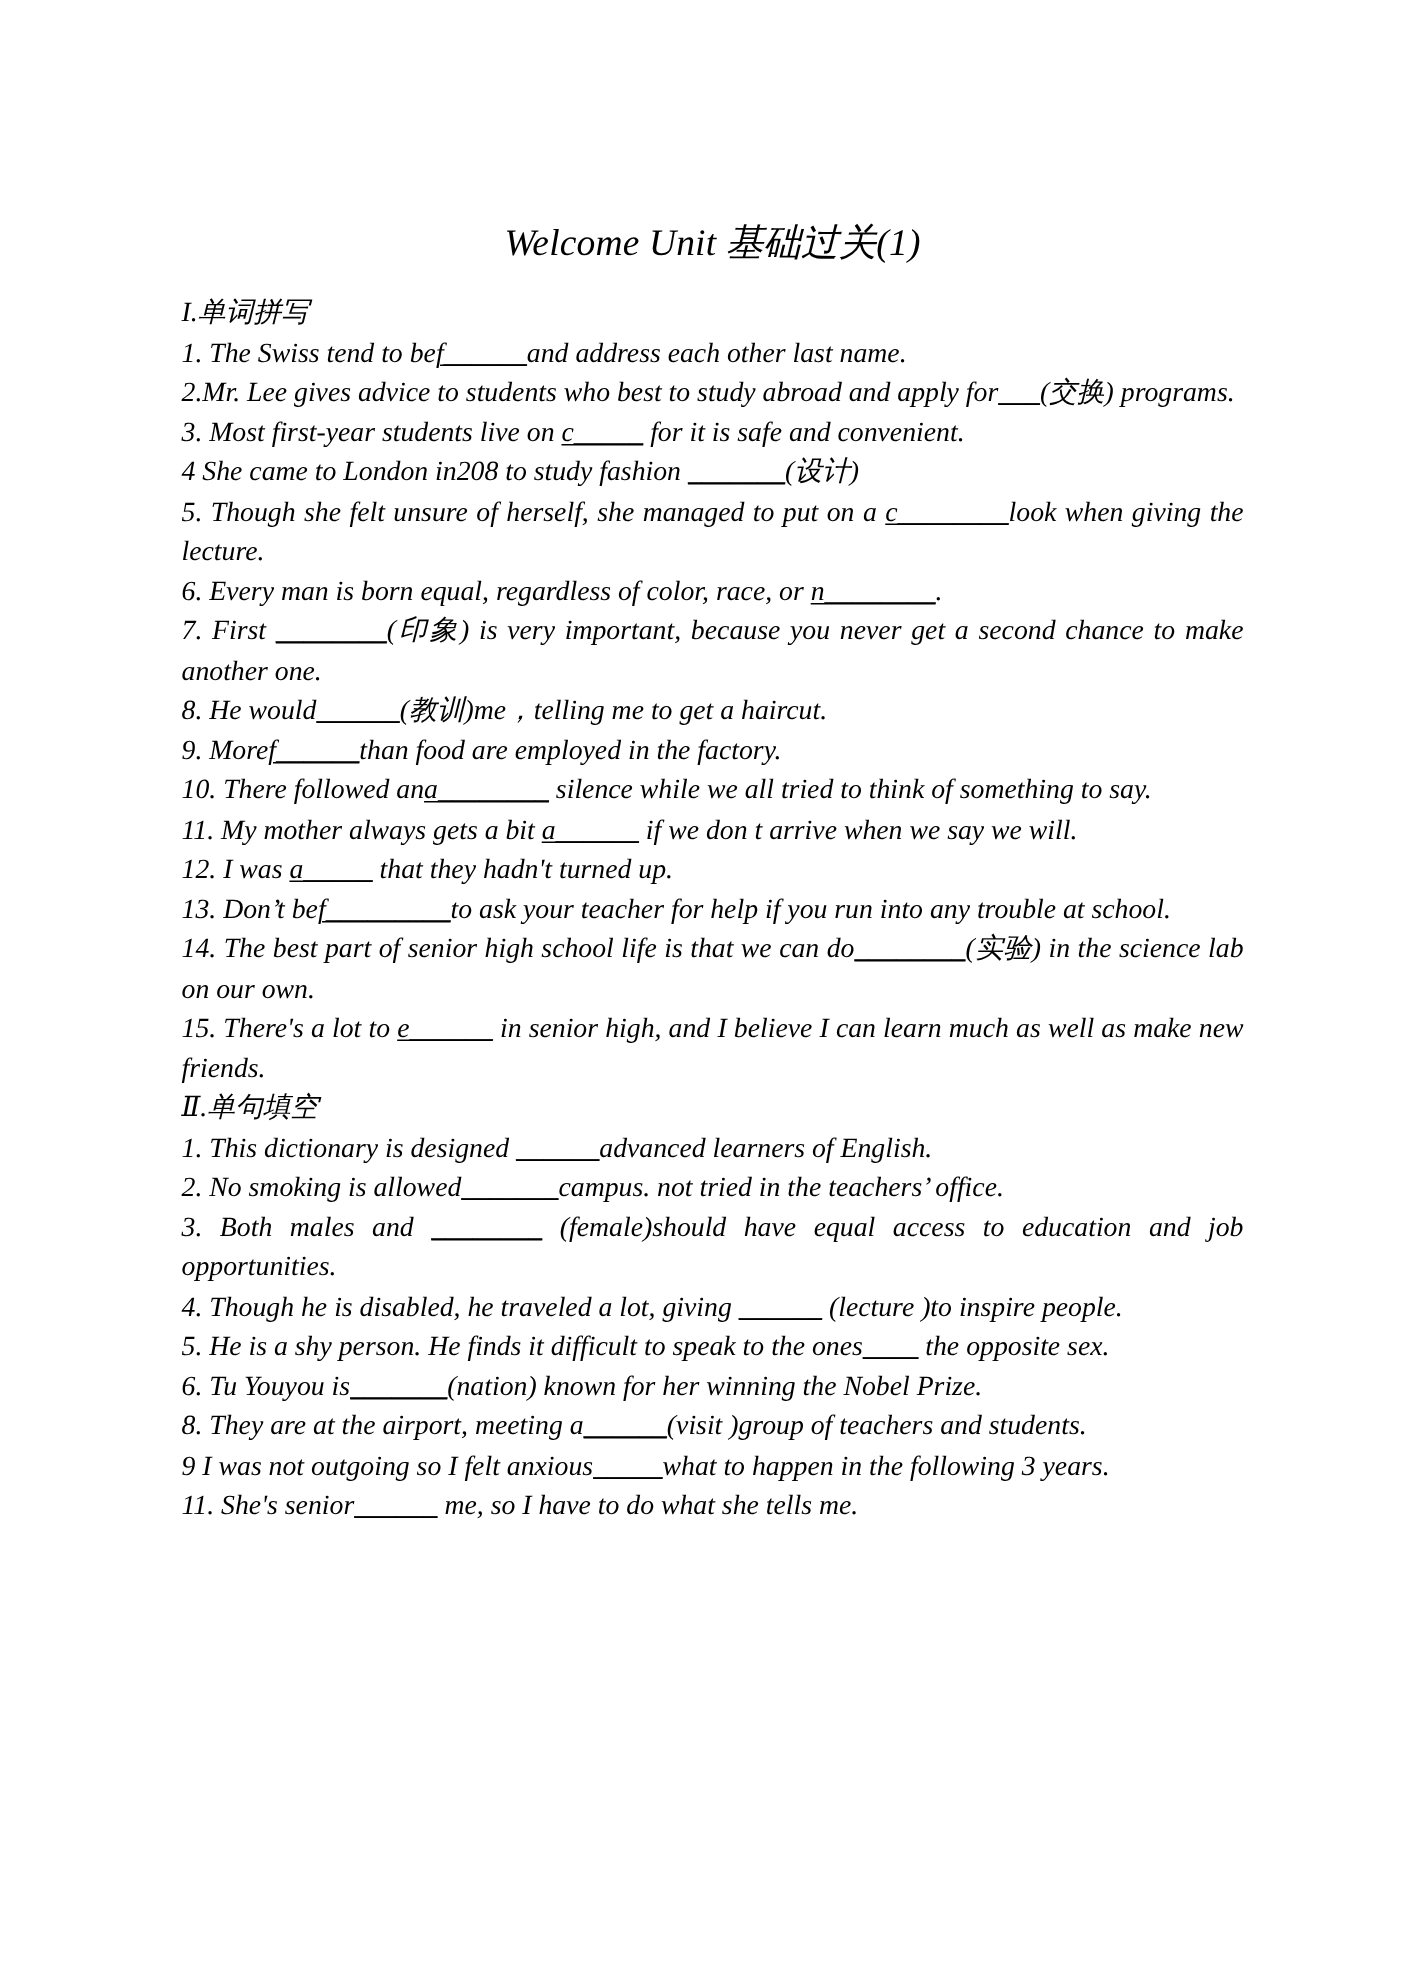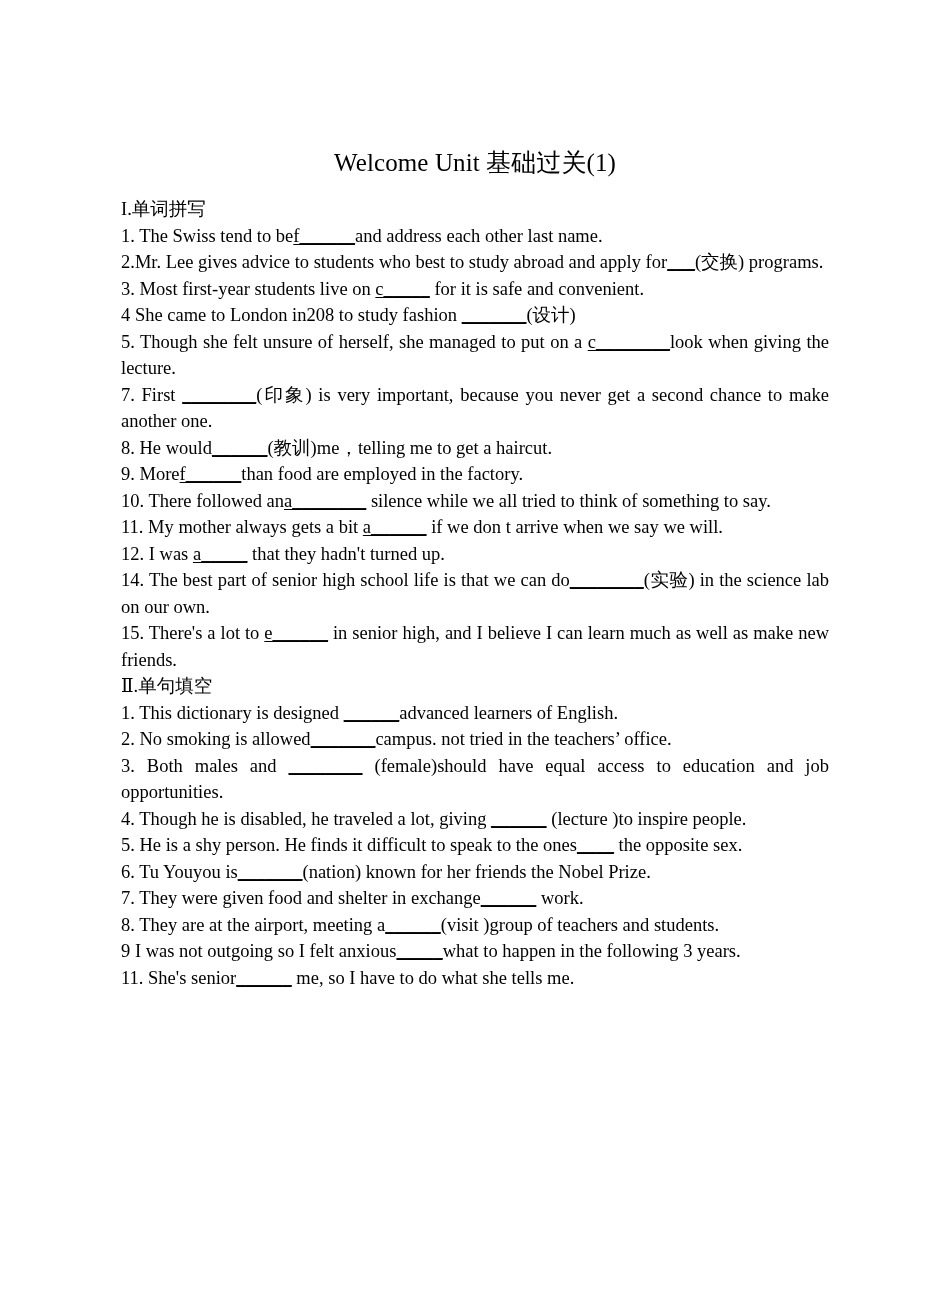--- a/index.html
+++ b/index.html
@@ -14,20 +14,21 @@
     color: #000000;
     -webkit-font-smoothing: antialiased;
   }
   .page {
     position: relative;
     width: 950px;
     height: 1244px;
     box-sizing: border-box;
     padding: 0;
     overflow: hidden;
+    font-style: italic;
   }
   .doc-title {
     text-align: center;
     font-size: 25px;
     font-weight: normal;
     line-height: 34px;
     margin: 0;
     padding-top: 146px;
     letter-spacing: 0.1px;
   }
@@ -75,53 +76,54 @@
     <p class="q one-line"><span>1.</span> <span>The Swiss tend to be</span><span class="blank">f______</span><span>and address each other last name.</span></p>
 
     <p class="q"><span>2.</span><span>Mr. Lee gives advice to students who best to study abroad and apply for</span><span class="blank">___</span><span>(交换) programs.</span></p>
 
     <p class="q one-line"><span>3.</span> <span>Most first-year students live on</span> <span class="blank">c_____</span><span> for it is safe and convenient.</span></p>
 
     <p class="q one-line"><span>4</span> <span>She came to London in208 to study fashion</span> <span class="blank">_______</span><span>(设计)</span></p>
 
     <p class="q"><span>5.</span> <span>Though she felt unsure of herself, she managed to put on a</span> <span class="blank">c________</span><span>look when giving the lecture.</span></p>
 
+    <p class="q one-line"><span>6.</span> <span>Every man is born equal, regardless of color, race, or</span> <span class="blank">n________</span><span>.</span></p>
 
     <p class="q"><span>7.</span> <span>First</span> <span class="blank">________</span><span>(印象) is very important, because you never get a second chance to make another one.</span></p>
 
     <p class="q one-line"><span>8.</span> <span>He would</span><span class="blank">______</span><span>(教训)me，telling me to get a haircut.</span></p>
 
     <p class="q one-line"><span>9.</span> <span>More</span><span class="blank">f______</span><span>than food are employed in the factory.</span></p>
 
     <p class="q"><span>10.</span> <span>There followed an</span><span class="blank">a________</span><span> silence while we all tried to think of something to say.</span></p>
 
     <p class="q one-line"><span>11.</span> <span>My mother always gets a bit</span> <span class="blank">a______</span><span> if we don t arrive when we say we will.</span></p>
 
     <p class="q one-line"><span>12.</span> <span>I was</span> <span class="blank">a_____</span><span> that they hadn't turned up.</span></p>
 
+    <p class="q"><span>13.</span> <span>Don’t be</span><span class="blank">f_________</span><span>to ask your teacher for help if you run into any trouble at school.</span></p>
 
     <p class="q"><span>14.</span> <span>The best part of senior high school life is that we can do</span><span class="blank">________</span><span>(实验) in the science lab on our own.</span></p>
 
     <p class="q"><span>15.</span> <span>There's a lot to</span> <span class="blank">e______</span><span> in senior high, and I believe I can learn much as well as make new friends.</span></p>
 
     <div class="section-head">Ⅱ.单句填空</div>
 
     <p class="q one-line"><span>1.</span> <span>This dictionary is designed</span> <span class="blank">______</span><span>advanced learners of English.</span></p>
 
     <p class="q one-line"><span>2.</span> <span>No smoking is allowed</span><span class="blank">_______</span><span>campus. not tried in the teachers’ office.</span></p>
 
     <p class="q"><span>3.</span> <span>Both males and</span> <span class="blank">________</span><span> (female)should have equal access to education and job opportunities.</span></p>
 
     <p class="q one-line"><span>4.</span> <span>Though he is disabled, he traveled a lot, giving</span> <span class="blank">______</span><span> (lecture )to inspire people.</span></p>
 
     <p class="q one-line"><span>5.</span> <span>He is a shy person. He finds it difficult to speak to the ones</span><span class="blank">____</span><span> the opposite sex.</span></p>
 
-    <p class="q one-line"><span>6.</span> <span>Tu Youyou is</span><span class="blank">_______</span><span>(nation) known for her friends the Nobel Prize.</span></p>
+    <p class="q one-line"><span>6.</span> <span>Tu Youyou is</span><span class="blank">_______</span><span>(nation) known for her winning the Nobel Prize.</span></p>
 
-    <p class="q one-line"><span>7.</span> <span>They were given food and shelter in exchange</span><span class="blank">______</span><span> work.</span></p>
 
     <p class="q one-line"><span>8.</span> <span>They are at the airport, meeting a</span><span class="blank">______</span><span>(visit )group of teachers and students.</span></p>
 
     <p class="q one-line"><span>9</span> <span>I was not outgoing so I felt anxious</span><span class="blank">_____</span><span>what to happen in the following 3 years.</span></p>
 
 
     <p class="q one-line"><span>11.</span> <span>She's senior</span><span class="blank">______</span><span> me, so I have to do what she tells me.</span></p>
 
 
   </div>

